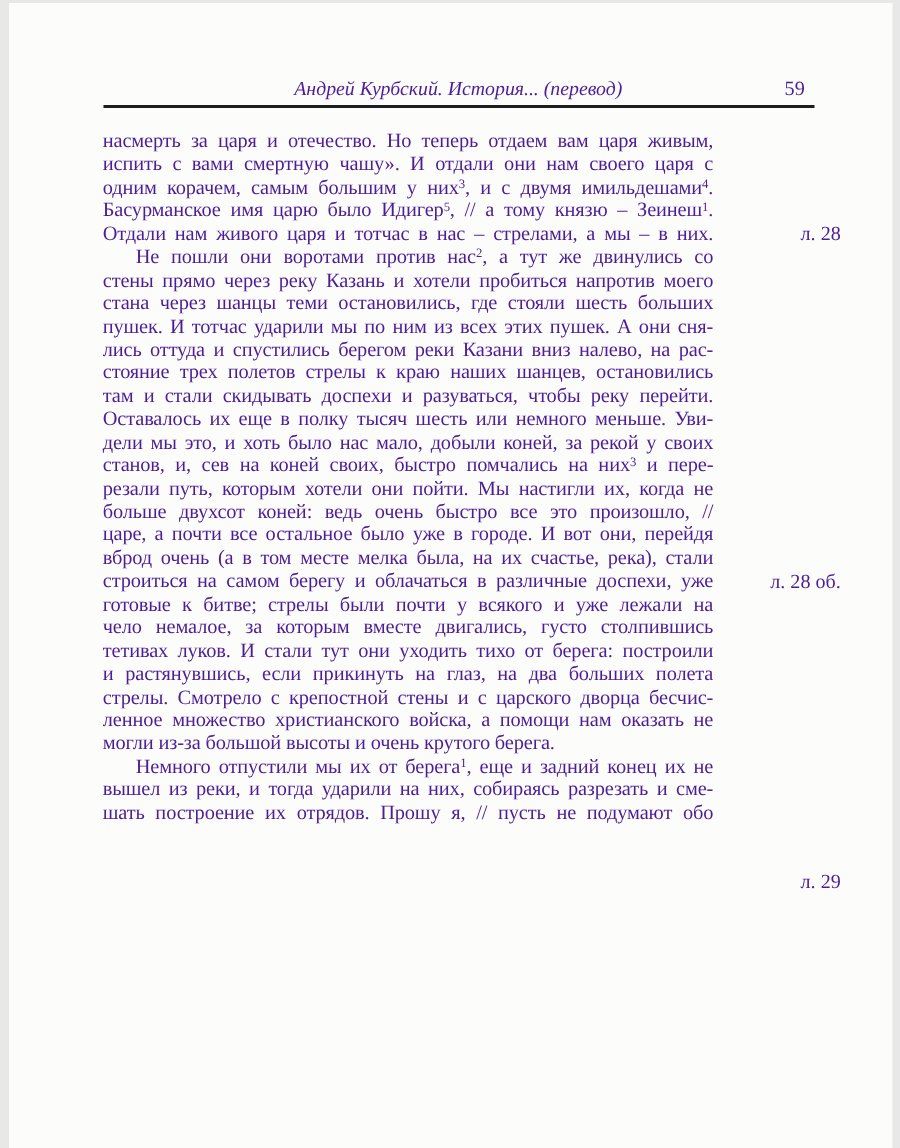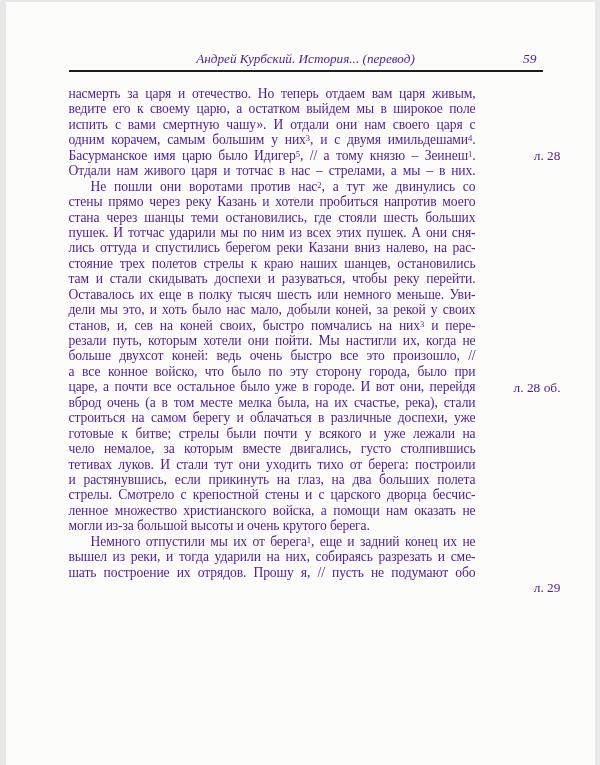--- a/index.html
+++ b/index.html
@@ -8,21 +8,21 @@
     background:#fcfcfa;color:#4c1d95;
     font-family:"Liberation Serif","DejaVu Serif",serif;
     overflow:hidden;
   }
   .header{position:absolute;left:63px;top:47px;width:474px;height:23px;}
   .header-rule{position:absolute;left:0;right:0;bottom:0;height:2px;background:#1d1d1d;}
   .running-title{
     position:absolute;left:0;right:0;bottom:5px;text-align:center;
     font-style:italic;font-size:13.2px;white-space:nowrap;
   }
-  .page-number{position:absolute;right:6px;bottom:5px;font-size:13.5px;font-style:italic;}
+  .page-number{position:absolute;right:6px;bottom:5px;font-size:13.5px;}
   .body-text{position:absolute;left:63px;top:84px;width:407px;}
   .line{
     height:15.45px;line-height:15.45px;font-size:13.6px;
     letter-spacing:-0.1px;
     text-align:justify;text-align-last:justify;white-space:nowrap;
   }
   .line.last{text-align-last:left;}
   .line.indent{text-indent:22px;}
   .line sup{font-size:8.5px;line-height:0;vertical-align:3.5px;}
   .margin-note{
@@ -41,41 +41,39 @@
   <div class="header">
     <div class="running-title">Андрей Курбский. История... (перевод)</div>
     <div class="page-number">59</div>
     <div class="header-rule"></div>
   </div>
 
   <div class="body-text">
 
     <div>
       <div class="line">насмерть за царя и отечество. Но теперь отдаем вам царя живым,</div>
-      <div class="line">ведите его к своему царю, а остатком выйдем мы в широкое поле</div>
       <div class="line">испить с вами смертную чашу». И отдали они нам своего царя с</div>
       <div class="line">одним корачем, самым большим у них<sup>3</sup>, и с двумя имильдешами<sup>4</sup>.</div>
       <div class="line">Басурманское имя царю было Идигер<sup>5</sup>, // а тому князю – Зеинеш<sup>1</sup>.</div>
       <div class="line">Отдали нам живого царя и тотчас в нас – стрелами, а мы – в них.</div>
     </div>
 
     <div>
       <div class="line indent">Не пошли они воротами против нас<sup>2</sup>, а тут же двинулись со</div>
       <div class="line">стены прямо через реку Казань и хотели пробиться напротив моего</div>
       <div class="line">стана через шанцы теми остановились, где стояли шесть больших</div>
       <div class="line">пушек. И тотчас ударили мы по ним из всех этих пушек. А они сня-</div>
       <div class="line">лись оттуда и спустились берегом реки Казани вниз налево, на рас-</div>
       <div class="line">стояние трех полетов стрелы к краю наших шанцев, остановились</div>
       <div class="line">там и стали скидывать доспехи и разуваться, чтобы реку перейти.</div>
       <div class="line">Оставалось их еще в полку тысяч шесть или немного меньше. Уви-</div>
       <div class="line">дели мы это, и хоть было нас мало, добыли коней, за рекой у своих</div>
       <div class="line">станов, и, сев на коней своих, быстро помчались на них<sup>3</sup> и пере-</div>
       <div class="line">резали путь, которым хотели они пойти. Мы настигли их, когда не</div>
       <div class="line">больше двухсот коней: ведь очень быстро все это произошло, //</div>
-      <div class="line">а все конное войско, что было по эту сторону города, было при</div>
       <div class="line">царе, а почти все остальное было уже в городе. И вот они, перейдя</div>
       <div class="line">вброд очень (а в том месте мелка была, на их счастье, река), стали</div>
       <div class="line">строиться на самом берегу и облачаться в различные доспехи, уже</div>
       <div class="line">готовые к битве; стрелы были почти у всякого и уже лежали на</div>
       <div class="line">чело немалое, за которым вместе двигались, густо столпившись</div>
       <div class="line">тетивах луков. И стали тут они уходить тихо от берега: построили</div>
       <div class="line">и растянувшись, если прикинуть на глаз, на два больших полета</div>
       <div class="line">стрелы. Смотрело с крепостной стены и с царского дворца бесчис-</div>
       <div class="line">ленное множество христианского войска, а помощи нам оказать не</div>
       <div class="line last">могли из-за большой высоты и очень крутого берега.</div>

